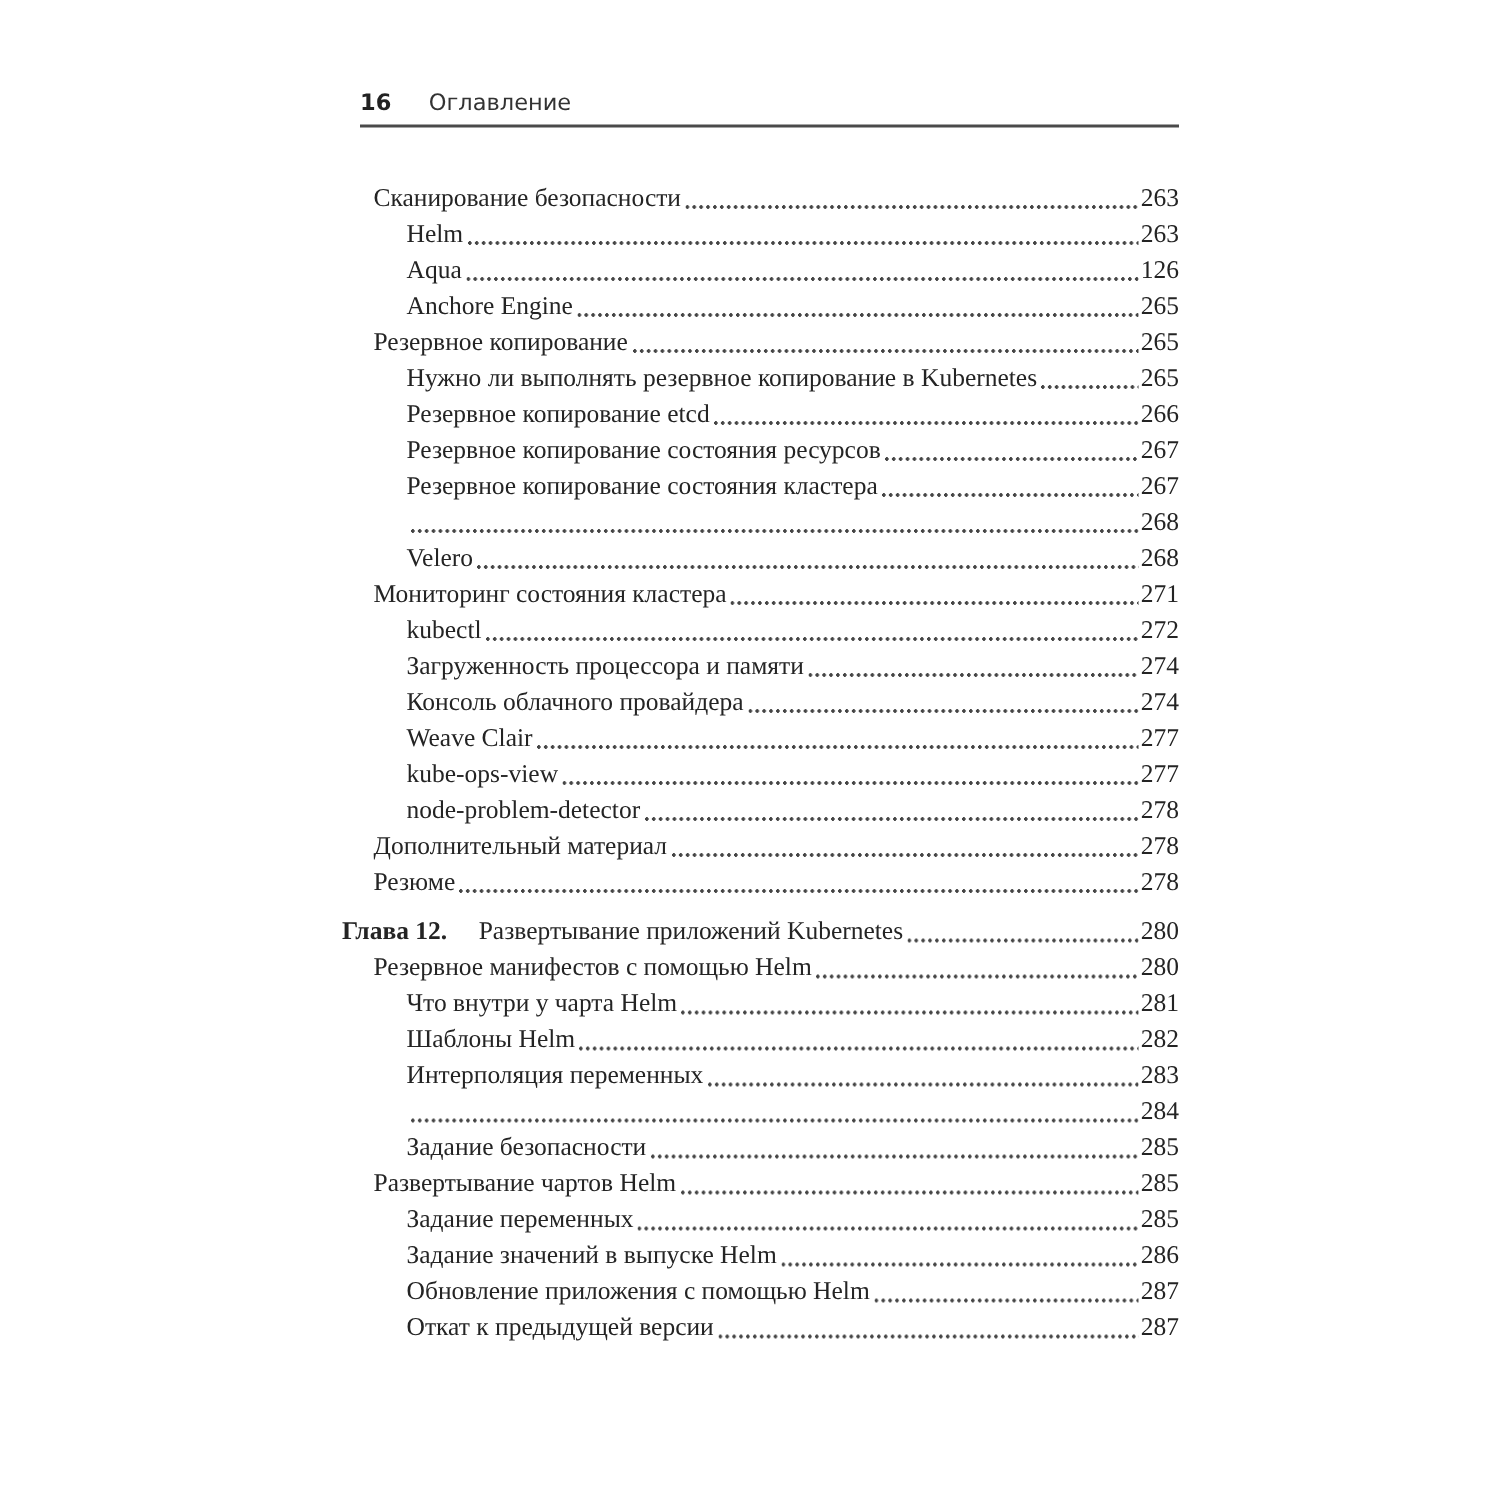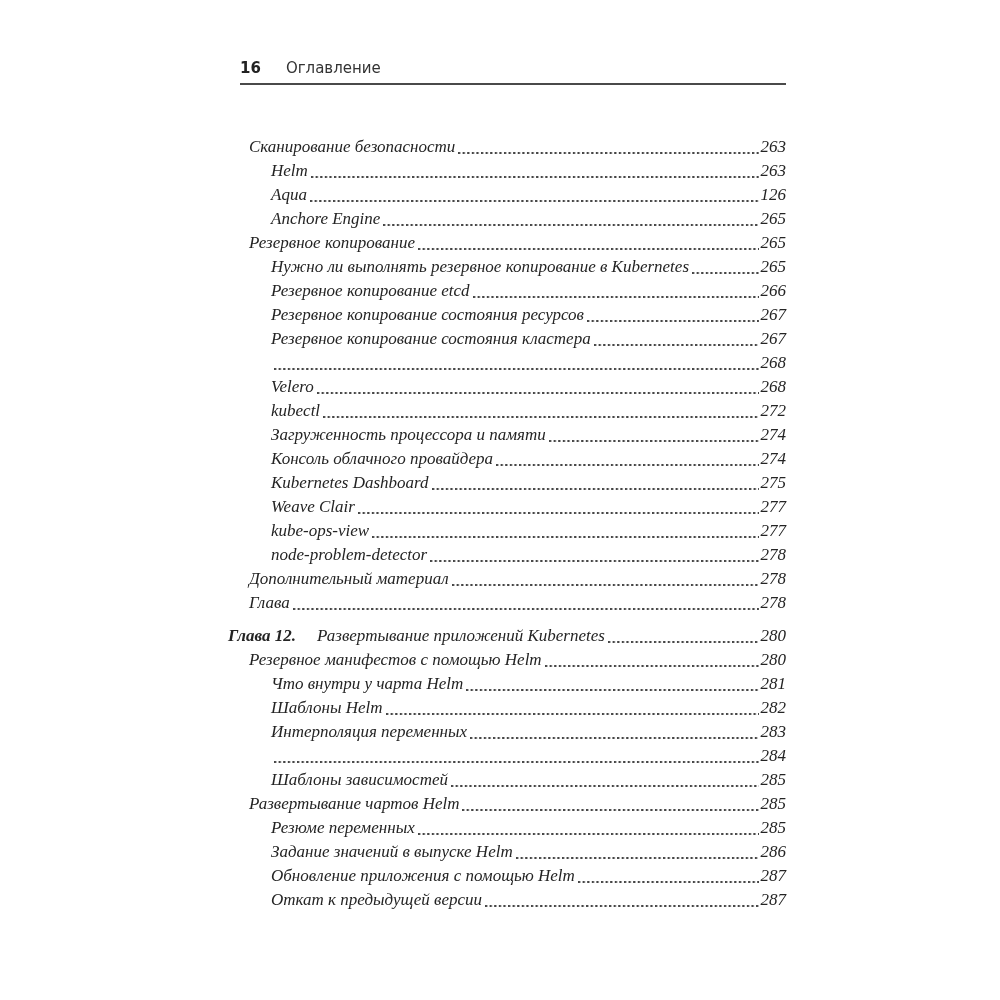--- a/index.html
+++ b/index.html
@@ -38,22 +38,21 @@
   }
   .page-header .running-title {
     margin-left: 25px;
   }
 
   
   .toc {
     position: absolute;
     left: 228px;
     right: 214px;
-    top: 135px;
-    font-style: italic;
+    top: 120px;
   }
   .toc-row {
     display: flex;
     align-items: baseline;
     height: 24px;
     line-height: 24px;
     font-size: 17px;
     white-space: nowrap;
   }
   .toc-row.level-0 { padding-left: 0; }
@@ -154,46 +153,46 @@
 
     <span class="dot-leader"></span>
     <span class="entry-page">268</span>
   </div>
     <div class="toc-row level-2">
 
     <span class="entry-title">Velero</span>
     <span class="dot-leader"></span>
     <span class="entry-page">268</span>
   </div>
+    <div class="toc-row level-1">
+
+    <span class="entry-title">Мониторинг состояния кластера</span>
+    <span class="dot-leader"></span>
+    <span class="entry-page">271</span>
+  </div>
     <div class="toc-row level-2">
 
     <span class="entry-title">kubectl</span>
     <span class="dot-leader"></span>
     <span class="entry-page">272</span>
   </div>
     <div class="toc-row level-2">
 
     <span class="entry-title">Загруженность процессора и памяти</span>
     <span class="dot-leader"></span>
     <span class="entry-page">274</span>
   </div>
     <div class="toc-row level-2">
 
     <span class="entry-title">Консоль облачного провайдера</span>
     <span class="dot-leader"></span>
     <span class="entry-page">274</span>
   </div>
     <div class="toc-row level-2">
 
-    <span class="entry-title">Kubernetes Dashboard</span>
-    <span class="dot-leader"></span>
-    <span class="entry-page">275</span>
-  </div>
-    <div class="toc-row level-2">
-
     <span class="entry-title">Weave Clair</span>
     <span class="dot-leader"></span>
     <span class="entry-page">277</span>
   </div>
     <div class="toc-row level-2">
 
     <span class="entry-title">kube-ops-view</span>
     <span class="dot-leader"></span>
     <span class="entry-page">277</span>
   </div>
@@ -204,21 +203,21 @@
     <span class="entry-page">278</span>
   </div>
     <div class="toc-row level-1">
 
     <span class="entry-title">Дополнительный материал</span>
     <span class="dot-leader"></span>
     <span class="entry-page">278</span>
   </div>
     <div class="toc-row level-1">
 
-    <span class="entry-title">Глава</span>
+    <span class="entry-title">Резюме</span>
     <span class="dot-leader"></span>
     <span class="entry-page">278</span>
   </div>
     <div class="toc-row level-0 gap-before">
     <span class="entry-prefix">Глава 12.</span>
     <span class="entry-title">Развертывание приложений Kubernetes</span>
     <span class="dot-leader"></span>
     <span class="entry-page">280</span>
   </div>
     <div class="toc-row level-1">
@@ -245,33 +244,33 @@
     <span class="dot-leader"></span>
     <span class="entry-page">283</span>
   </div>
     <div class="toc-row level-2">
 
     <span class="dot-leader"></span>
     <span class="entry-page">284</span>
   </div>
     <div class="toc-row level-2">
 
-    <span class="entry-title">Шаблоны зависимостей</span>
+    <span class="entry-title">Задание безопасности</span>
     <span class="dot-leader"></span>
     <span class="entry-page">285</span>
   </div>
     <div class="toc-row level-1">
 
     <span class="entry-title">Развертывание чартов Helm</span>
     <span class="dot-leader"></span>
     <span class="entry-page">285</span>
   </div>
     <div class="toc-row level-2">
 
-    <span class="entry-title">Резюме переменных</span>
+    <span class="entry-title">Задание переменных</span>
     <span class="dot-leader"></span>
     <span class="entry-page">285</span>
   </div>
     <div class="toc-row level-2">
 
     <span class="entry-title">Задание значений в выпуске Helm</span>
     <span class="dot-leader"></span>
     <span class="entry-page">286</span>
   </div>
     <div class="toc-row level-2">

